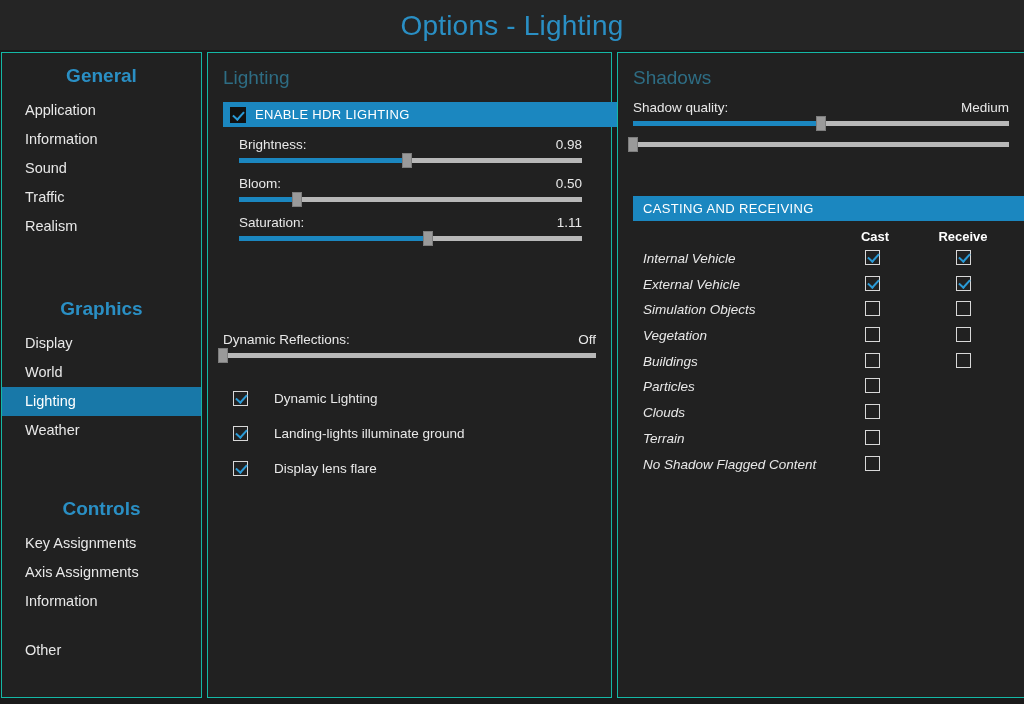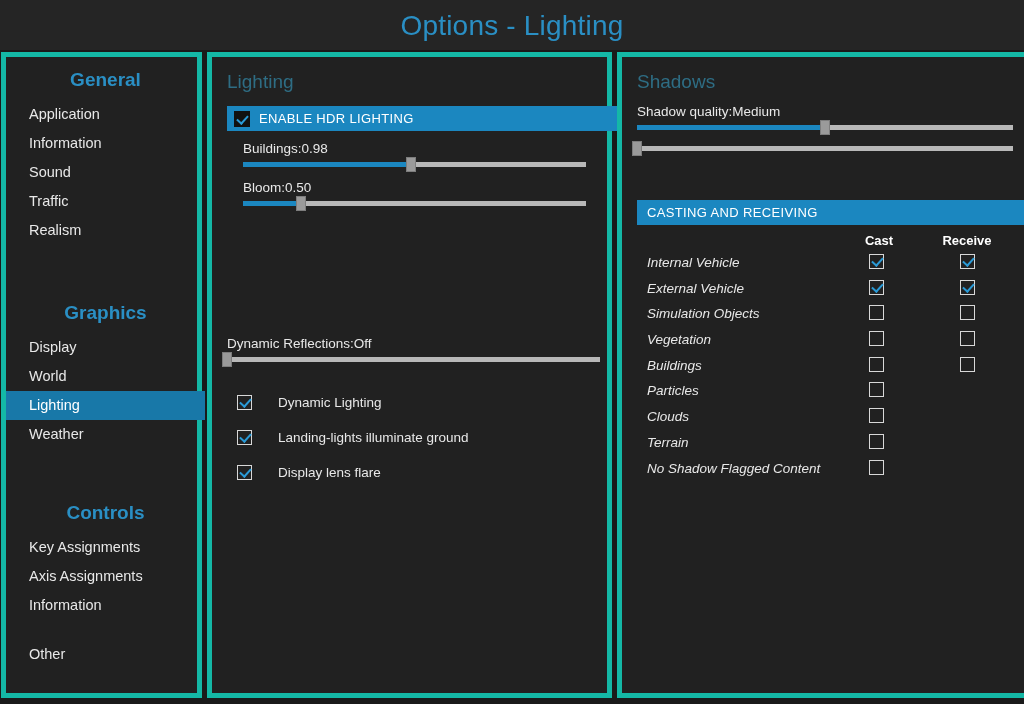--- a/index.html
+++ b/index.html
@@ -17,21 +17,21 @@
     background: #252525;
   }
   .title-text {
     position: absolute; left: 0; top: 10px; width: 1024px;
     text-align: center;
     font-size: 28px; font-weight: 400; color: #2a8fc4;
     letter-spacing: 0.2px;
   }
 
   
-  .panel { position: absolute; background: #212121; border: 5px solid #14b8a6; }
+  .panel { position: absolute; background: #212121; border: 1px solid #14b8a6; }
   #panel-sidebar { left: 1px;   top: 52px; width: 201px; height: 646px; }
   #panel-lighting { left: 207px; top: 52px; width: 405px; height: 646px; }
   #panel-shadows  { left: 617px; top: 52px; width: 408px; height: 646px; border-right: none; }
 
   
   .side-group-title {
     text-align: center; color: #2a8fc4;
     font-size: 19px; font-weight: bold;
   }
   .side-item {
@@ -68,21 +68,21 @@
     transform: rotate(42deg);
   }
   .cb.dark.checked::after { left: 4px; top: 1px; width: 5px; height: 9px; }
 
   .cb-row { display: flex; align-items: center; gap: 26px; height: 21px; }
   .cb-row .cb-label { color: #e8e8e8; font-size: 13.5px; }
 
   
   .slider-row { position: relative; }
   .slider-head {
-    display: flex; align-items: baseline;
+    display: flex; justify-content: space-between; align-items: baseline;
     color: #e8e8e8; font-size: 13.5px; margin-bottom: 6px;
   }
   .track {
     position: relative; height: 5px; background: #b8b8b8; border-radius: 0;
   }
   .fill {
     position: absolute; left: 0; top: 0; height: 5px; background: #1b87c0;
   }
   .thumb {
     position: absolute; top: -5px; width: 10px; height: 15px;
@@ -163,36 +163,46 @@
       <div class="section-title lt-title">Lighting</div>
 
       <div class="banner hdr-banner">
         <span class="cb dark checked"></span>
         <span class="banner-label">ENABLE HDR LIGHTING</span>
       </div>
 
       <div class="lt-sliders" id="lighting-sliders">
           <div class="slider-row">
             <div class="slider-head">
-              <span>Buildings:</span>
+              <span>Brightness:</span>
               <span>0.98</span>
             </div>
             <div class="track">
               <div class="fill" style="width: 49%;"></div>
               <div class="thumb" style="left: 49%;"></div>
             </div>
           </div>
           <div class="slider-row">
             <div class="slider-head">
               <span>Bloom:</span>
               <span>0.50</span>
             </div>
             <div class="track">
               <div class="fill" style="width: 17%;"></div>
               <div class="thumb" style="left: 17%;"></div>
+            </div>
+          </div>
+          <div class="slider-row">
+            <div class="slider-head">
+              <span>Saturation:</span>
+              <span>1.11</span>
+            </div>
+            <div class="track">
+              <div class="fill" style="width: 55%;"></div>
+              <div class="thumb" style="left: 55%;"></div>
             </div>
           </div>
         </div>
 
       <div class="dynrefl slider-row">
         <div class="slider-head">
           <span>Dynamic Reflections:</span>
           <span>Off</span>
         </div>
         <div class="track">

